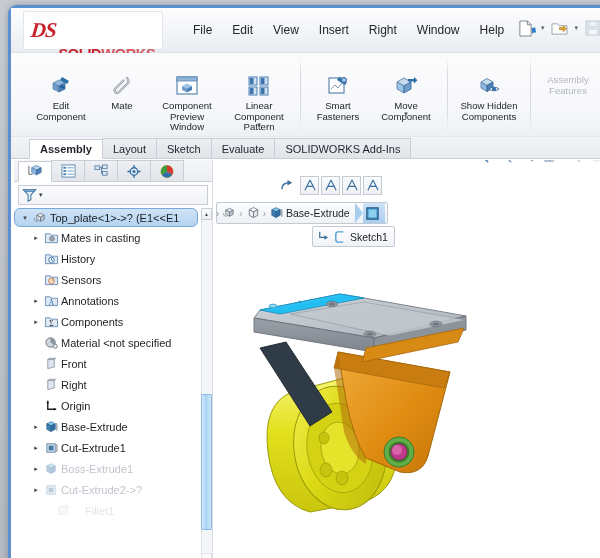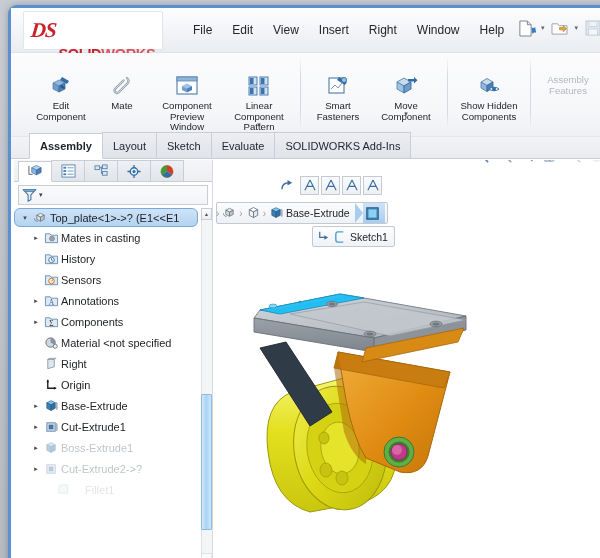--- a/index.html
+++ b/index.html
@@ -134,21 +134,21 @@
   
   .cmdtabs {
     position: relative;
     height: 22px;
     background: linear-gradient(180deg,#f3f4f7 0%,#e9ebef 100%);
     border-bottom: 1px solid #c9ced6;
     display: flex; align-items: flex-end;
     padding-left: 18px;
   }
   .cmdtab {
-    height: 26px;
+    height: 20px;
     padding: 0 10px;
     font-size: 11px;
     color: #1f2329;
     display: flex; align-items: center;
     background: linear-gradient(180deg,#eceef2 0%,#e0e3e8 100%);
     border: 1px solid #c9ced6;
     border-bottom: none;
     margin-right: -1px;
     cursor: default;
     white-space: nowrap;
@@ -664,20 +664,30 @@
           <span class="ticon">
             <svg width="15" height="14" viewBox="0 0 16 15">
                     <circle cx="7" cy="7" r="5" fill="#cfd8e0" stroke="#5a6069" stroke-width=".9"></circle>
                     <path d="M7 7 L7 2 A5 5 0 0 1 11.3 9.5 Z" fill="#8a949e"></path>
                     <circle cx="12" cy="11" r="2.2" fill="#eef2f6" stroke="#5a6069" stroke-width=".8"></circle>
                   </svg>
           </span>
           <span class="tlabel">Material &lt;not specified</span>
         </div>
 
+        <div class="trow" style="padding-left:16px">
+          <span class="tcaret none">▸</span>
+          <span class="ticon">
+            <svg width="15" height="14" viewBox="0 0 16 15">
+                    <path d="M4 2.5 h7 v8 l-7 2 z" fill="#dde5ee" stroke="#8a949e" stroke-width=".9"></path>
+                    <path d="M4 2.5 l2-1.2 h7 l-2 1.2 z" fill="#c4d0dc" stroke="#8a949e" stroke-width=".7"></path>
+                  </svg>
+          </span>
+          <span class="tlabel">Front</span>
+        </div>
 
 
         <div class="trow" style="padding-left:16px">
           <span class="tcaret none">▸</span>
           <span class="ticon">
             <svg width="15" height="14" viewBox="0 0 16 15">
                     <path d="M4 2.5 h7 v8 l-7 2 z" fill="#dde5ee" stroke="#8a949e" stroke-width=".9"></path>
                     <path d="M4 2.5 l2-1.2 h7 l-2 1.2 z" fill="#c4d0dc" stroke="#8a949e" stroke-width=".7"></path>
                   </svg>
           </span>

